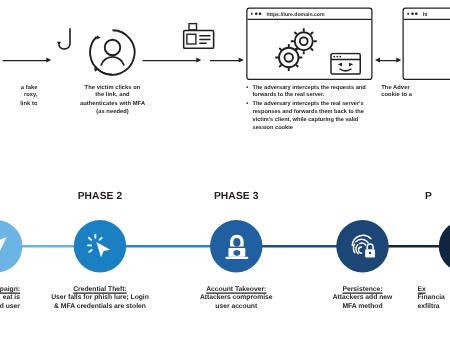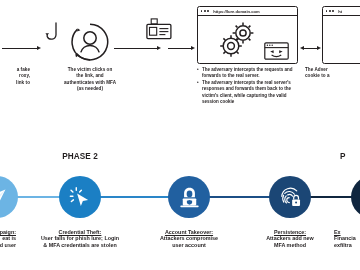--- a/index.html
+++ b/index.html
@@ -243,20 +243,21 @@
       <circle cx="20.8" cy="20.0" r="1.2" fill="#1b4675"></circle>
     </svg>
   </div>
 
   <div class="node" style="left:351px;top:176px;width:42px;height:42px;background:#10263f;">
     
   </div>
 
   <div class="abs phase-label clip" style="left:-24px;top:152px;width:42px;text-align:left;">E 1</div>
   <div class="abs phase-label" style="left:50px;top:152px;width:60px;">PHASE 2</div>
+  <div class="abs phase-label" style="left:159px;top:152px;width:60px;">PHASE 3</div>
   <div class="abs phase-label clip" style="left:340px;top:152px;width:40px;text-align:left;">P</div>
 
   <div class="abs clip" style="left:-34px;top:229px;width:50px;">
     <div class="cap-title" style="text-align:right;">mpaign:</div>
     <div class="cap-body" style="text-align:right;white-space:pre-line;">eat is
 ed user</div>
   </div>
 
   <div class="abs" style="left:38px;top:229px;width:84px;">
     <div class="cap-title">Credential Theft:</div>

